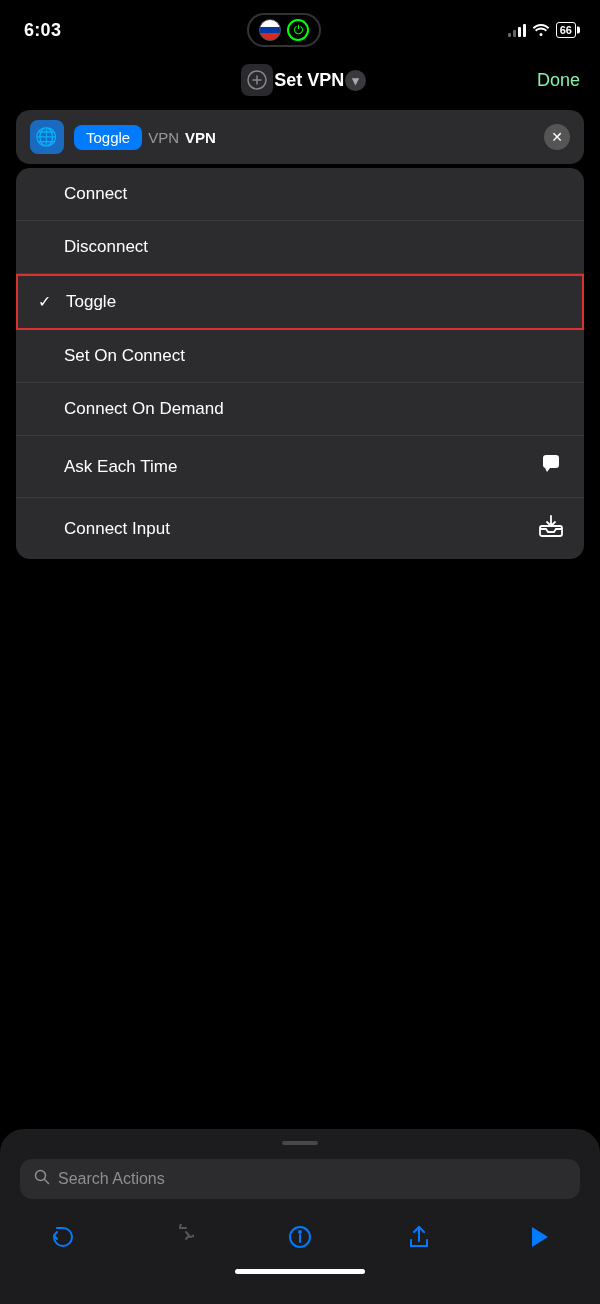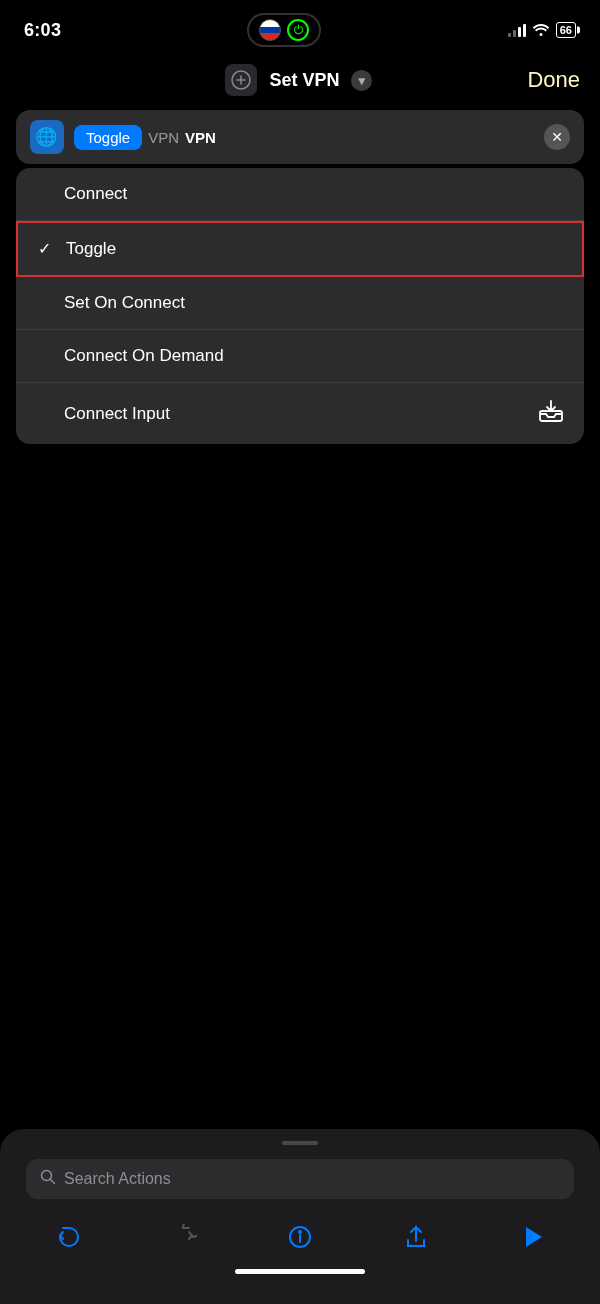--- a/index.html
+++ b/index.html
@@ -98,21 +98,21 @@
     
     .nav-bar {
       display: flex;
       align-items: center;
       justify-content: space-between;
       padding: 10px 20px 14px;
     }
     .nav-title {
       display: flex;
       align-items: center;
-      gap: 12px;
+      gap: 1px;
       font-size: 18px;
       font-weight: 600;
     }
     .nav-icon-wrap {
       width: 32px;
       height: 32px;
       background: #2a2a2e;
       border-radius: 8px;
       display: flex;
       align-items: center;
@@ -120,22 +120,22 @@
       font-size: 18px;
     }
     .nav-chevron {
       background: #3a3a3e;
       border-radius: 12px;
       padding: 3px 7px;
       font-size: 13px;
       color: #aaa;
     }
     .nav-done {
-      color: #fef9c3;
-      font-size: 22px;
+      color: #86efac;
+      font-size: 18px;
       font-weight: 400;
     }
 
     
     .content-area {
       padding: 0 16px;
     }
 
     
     .action-row {
@@ -233,21 +233,21 @@
     }
 
     
     .bottom-panel {
       position: absolute;
       bottom: 0;
       left: 0;
       right: 0;
       background: #1c1c1e;
       border-radius: 24px 24px 0 0;
-      padding: 12px 26px 30px;
+      padding: 12px 20px 30px;
     }
     .bottom-handle {
       width: 36px;
       height: 4px;
       background: #48484a;
       border-radius: 2px;
       margin: 0 auto 14px;
     }
     .search-bar {
       display: flex;
@@ -350,20 +350,26 @@
 
   <div class="dropdown-menu">
 
     <div class="menu-item">
       <div class="menu-item-left">
         <span class="checkmark"></span>
         <span class="menu-item-label">Connect</span>
       </div>
     </div>
 
+    <div class="menu-item">
+      <div class="menu-item-left">
+        <span class="checkmark"></span>
+        <span class="menu-item-label">Disconnect</span>
+      </div>
+    </div>
 
     <div class="menu-item" style="border: 2px solid #d93030; background: #2c2c2e;">
       <div class="menu-item-left">
         <span class="checkmark">✓</span>
         <span class="menu-item-label">Toggle</span>
       </div>
     </div>
 
     <div class="menu-item">
       <div class="menu-item-left">
@@ -372,20 +378,32 @@
       </div>
     </div>
 
     <div class="menu-item">
       <div class="menu-item-left">
         <span class="checkmark"></span>
         <span class="menu-item-label">Connect On Demand</span>
       </div>
     </div>
 
+    <div class="menu-item">
+      <div class="menu-item-left">
+        <span class="checkmark"></span>
+        <span class="menu-item-label">Ask Each Time</span>
+      </div>
+      <span class="menu-item-icon">
+        <svg width="24" height="24" viewBox="0 0 24 24" fill="white">
+          <rect x="3" y="3" width="16" height="13" rx="3" ry="3"></rect>
+          <path d="M5 16l2 4 3-4" fill="white"></path>
+        </svg>
+      </span>
+    </div>
 
     <div class="menu-item">
       <div class="menu-item-left">
         <span class="checkmark"></span>
         <span class="menu-item-label">Connect Input</span>
       </div>
       <span class="menu-item-icon">
         <svg width="26" height="24" viewBox="0 0 26 24" fill="white">
           <rect x="2" y="12" width="22" height="10" rx="2" fill="none" stroke="white" stroke-width="1.8"></rect>
           <path d="M2 15h6l2 3h6l2-3h6" fill="none" stroke="white" stroke-width="1.8"></path>

